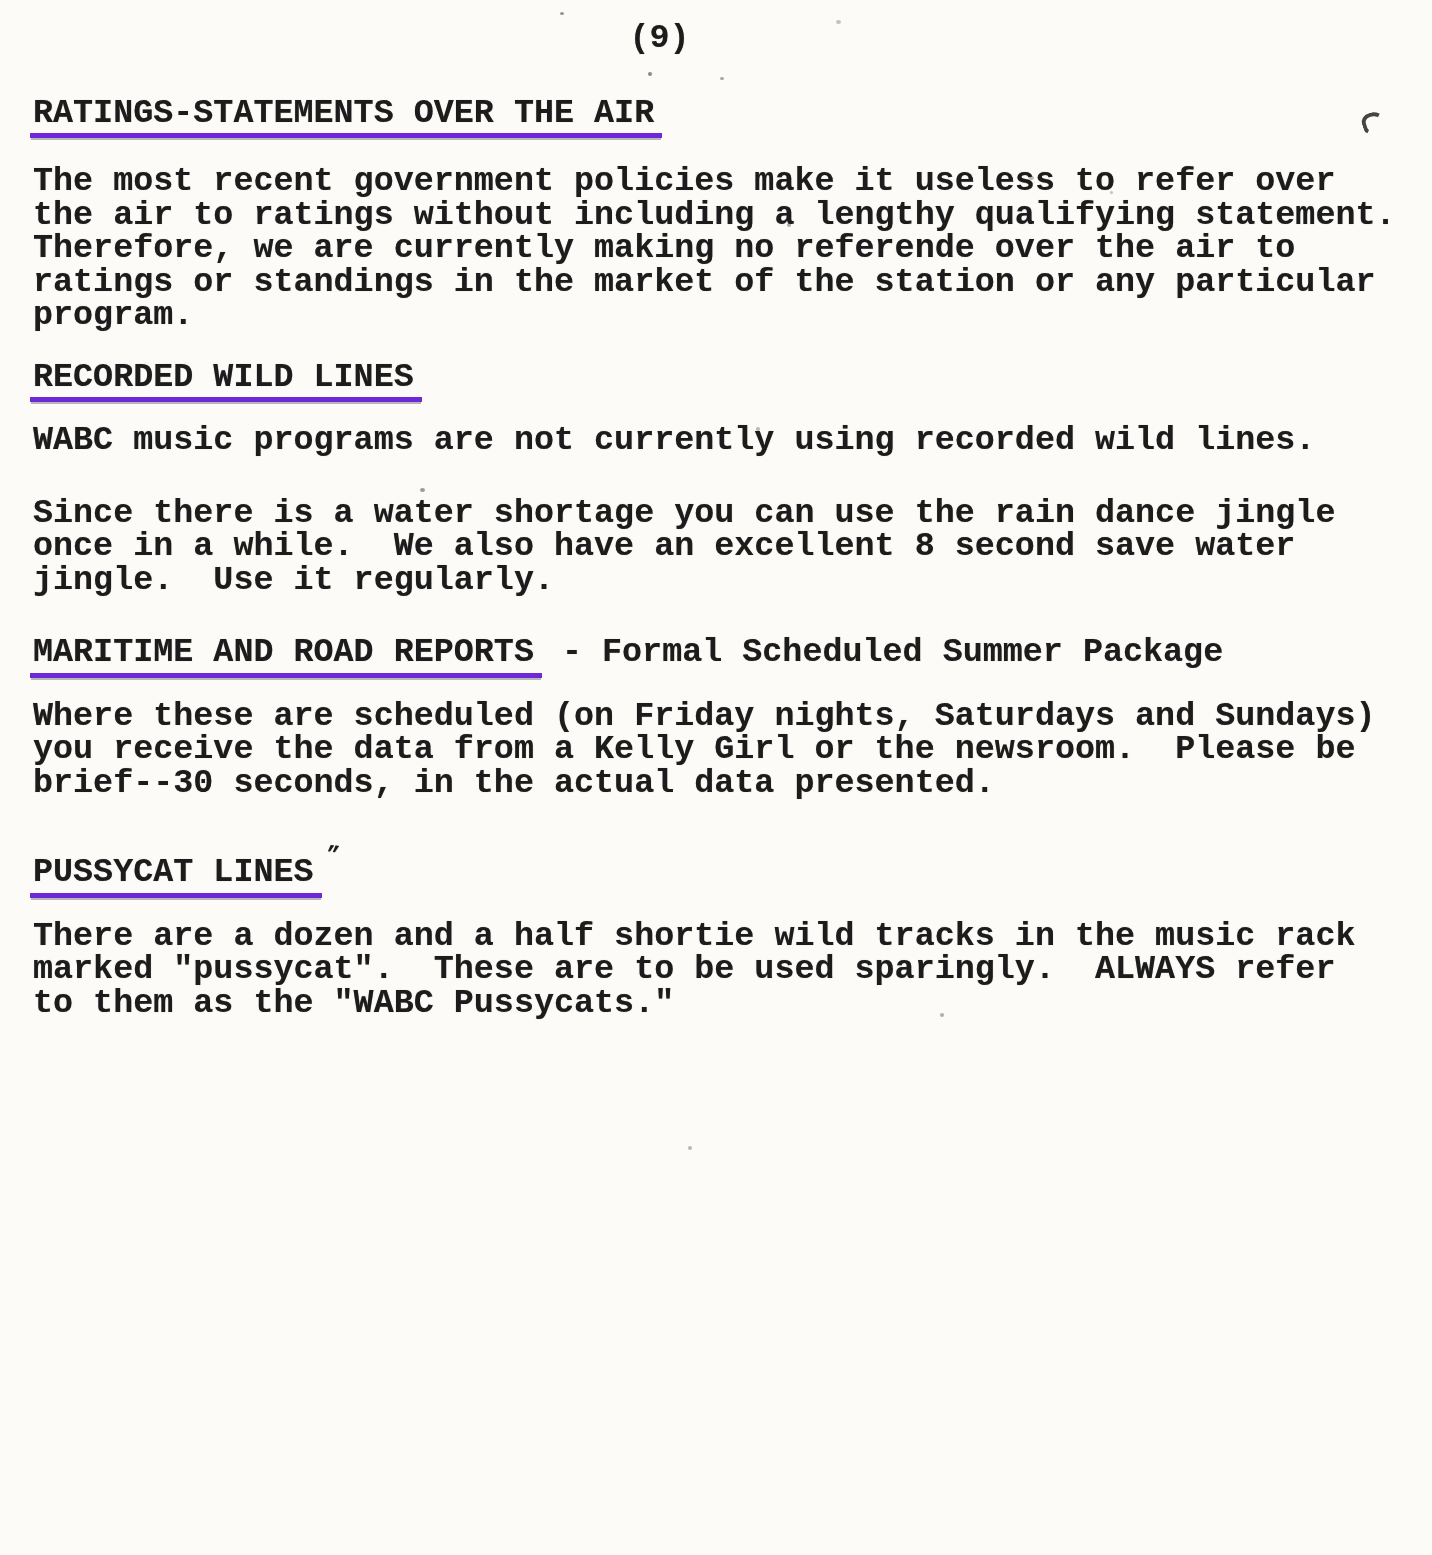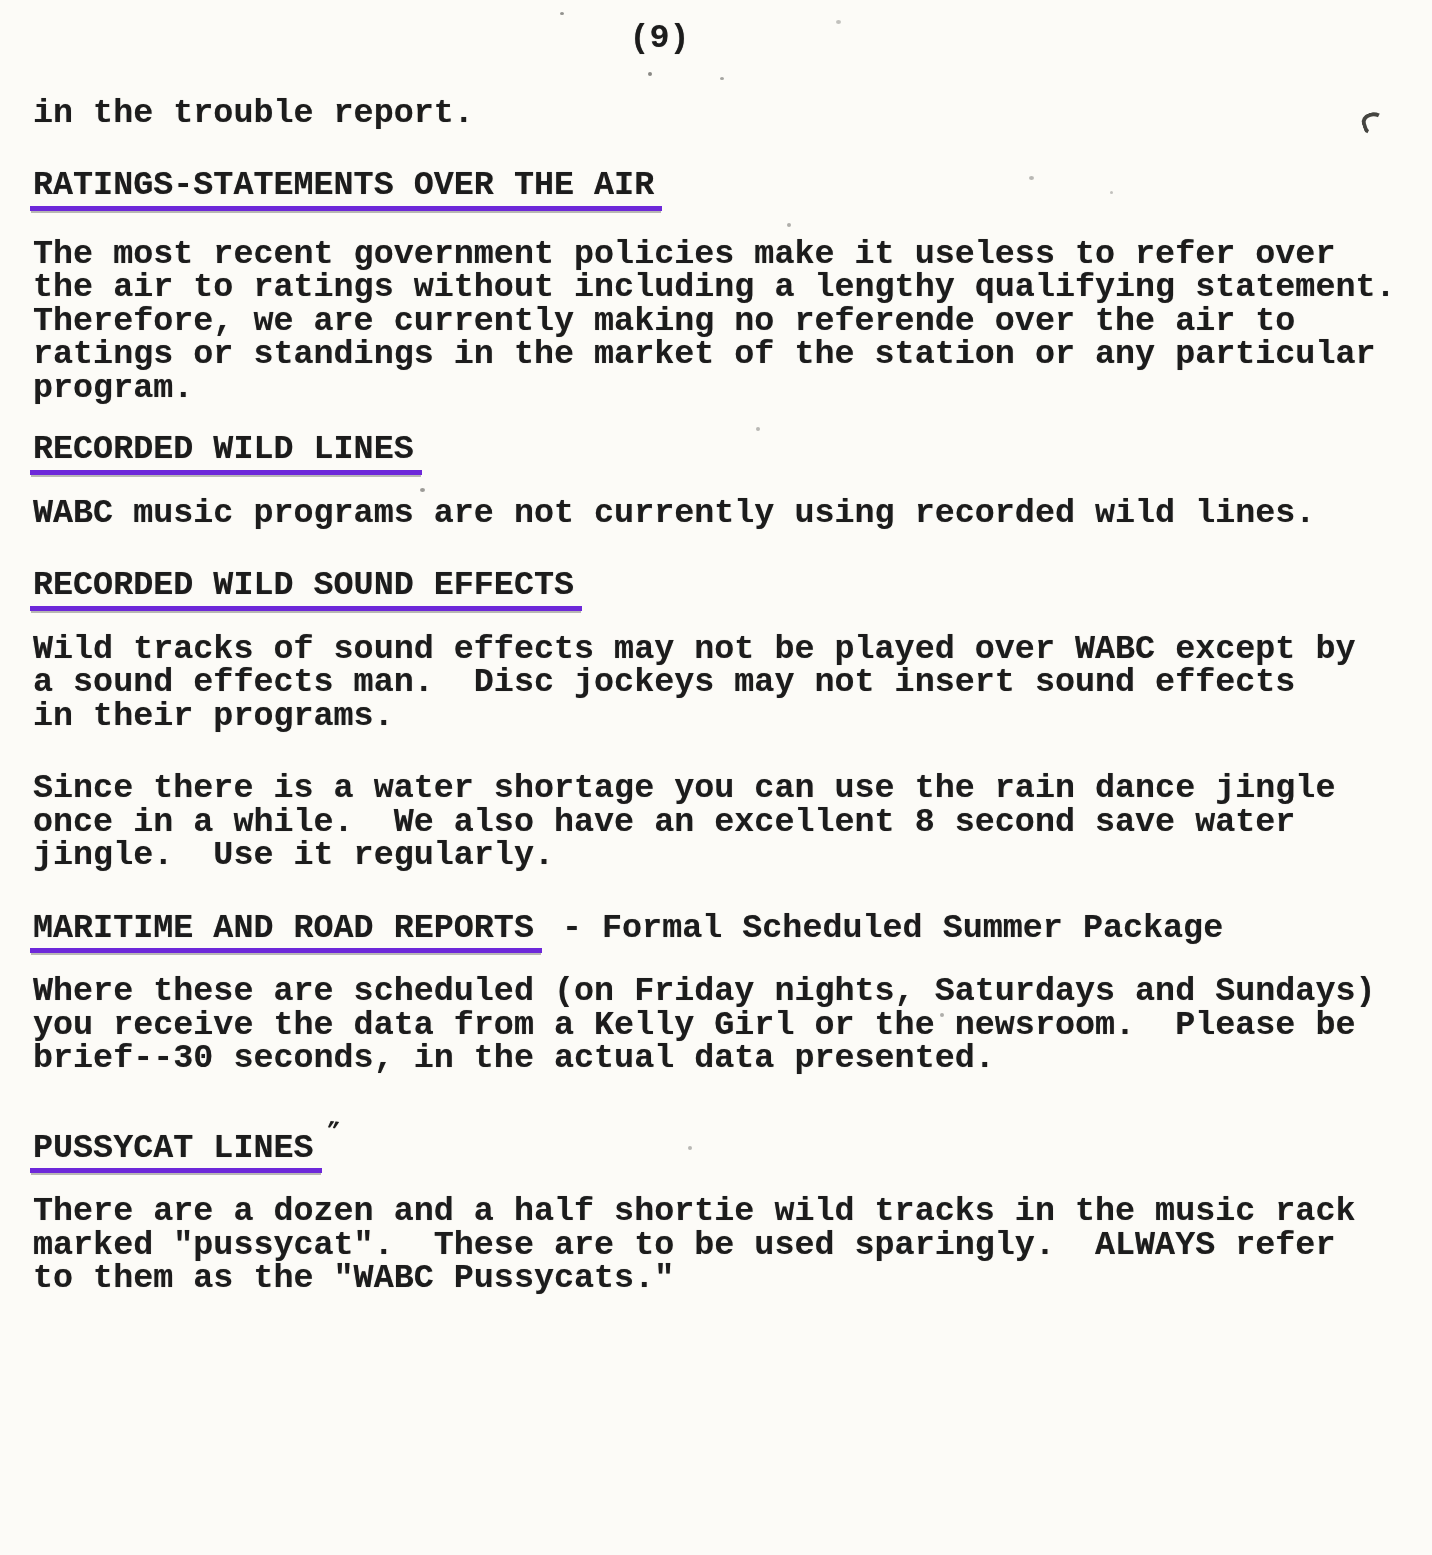--- a/index.html
+++ b/index.html
@@ -72,45 +72,38 @@
     opacity:.85;
   }
 </style>
 </head>
 <body>
 
 <div class="page">
 
   <div class="pgnum">(9)</div>
 
-  <div class="intro para">in the trouble report.</div>
 
   <section class="sec s0">
     <h2 class="hwrap"><span class="hu">RATINGS-STATEMENTS OVER THE AIR</span></h2>
     <div class="para">The most recent government policies make it useless to refer over
 the air to ratings without including a lengthy qualifying statement.
 Therefore, we are currently making no referende over the air to
 ratings or standings in the market of the station or any particular
 program.</div>
   </section>
 
   <section class="sec s1">
   </section>
 
   <section class="sec s2">
     <h2 class="hwrap"><span class="hu">RECORDED WILD LINES</span></h2>
     <div class="para">WABC music programs are not currently using recorded wild lines.</div>
   </section>
 
-  <section class="sec s3">
-    <h2 class="hwrap"><span class="hu">RECORDED WILD SOUND EFFECTS</span></h2>
-    <div class="para">Wild tracks of sound effects may not be played over WABC except by
-a sound effects man.  Disc jockeys may not insert sound effects
-in their programs.</div>
-  </section>
 
   <section class="sec s4">
     <div class="para">Since there is a water shortage you can use the rain dance jingle
 once in a while.  We also have an excellent 8 second save water
 jingle.  Use it regularly.</div>
   </section>
 
   <section class="sec s5">
     <h2 class="hwrap"><span class="hu">MARITIME AND ROAD REPORTS</span><span class="hnote">- Formal Scheduled Summer Package</span></h2>
     <div class="para">Where these are scheduled (on Friday nights, Saturdays and Sundays)

